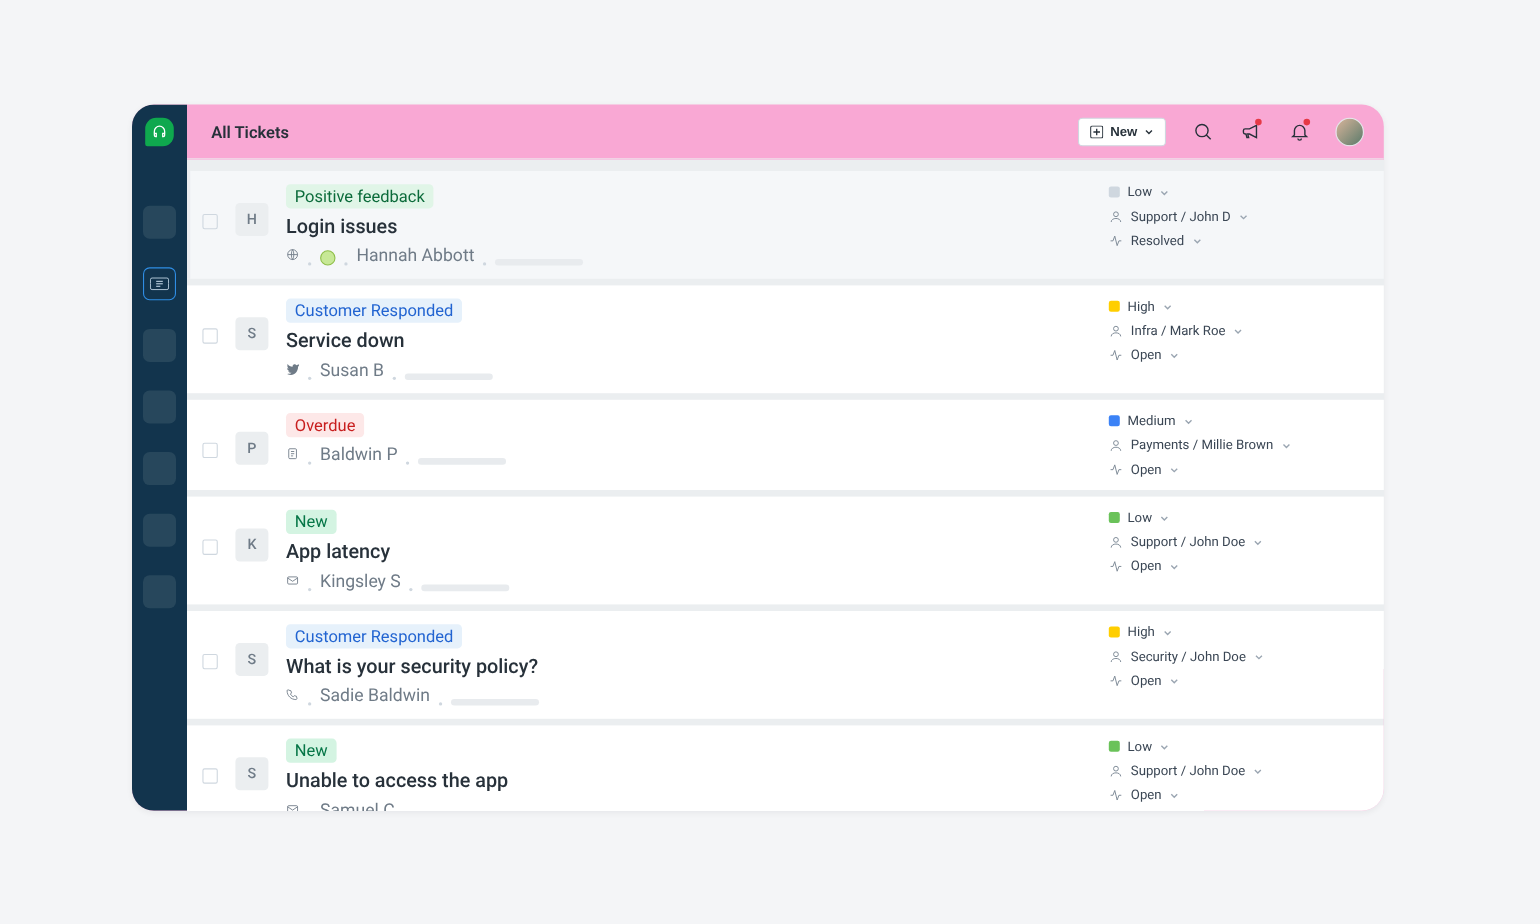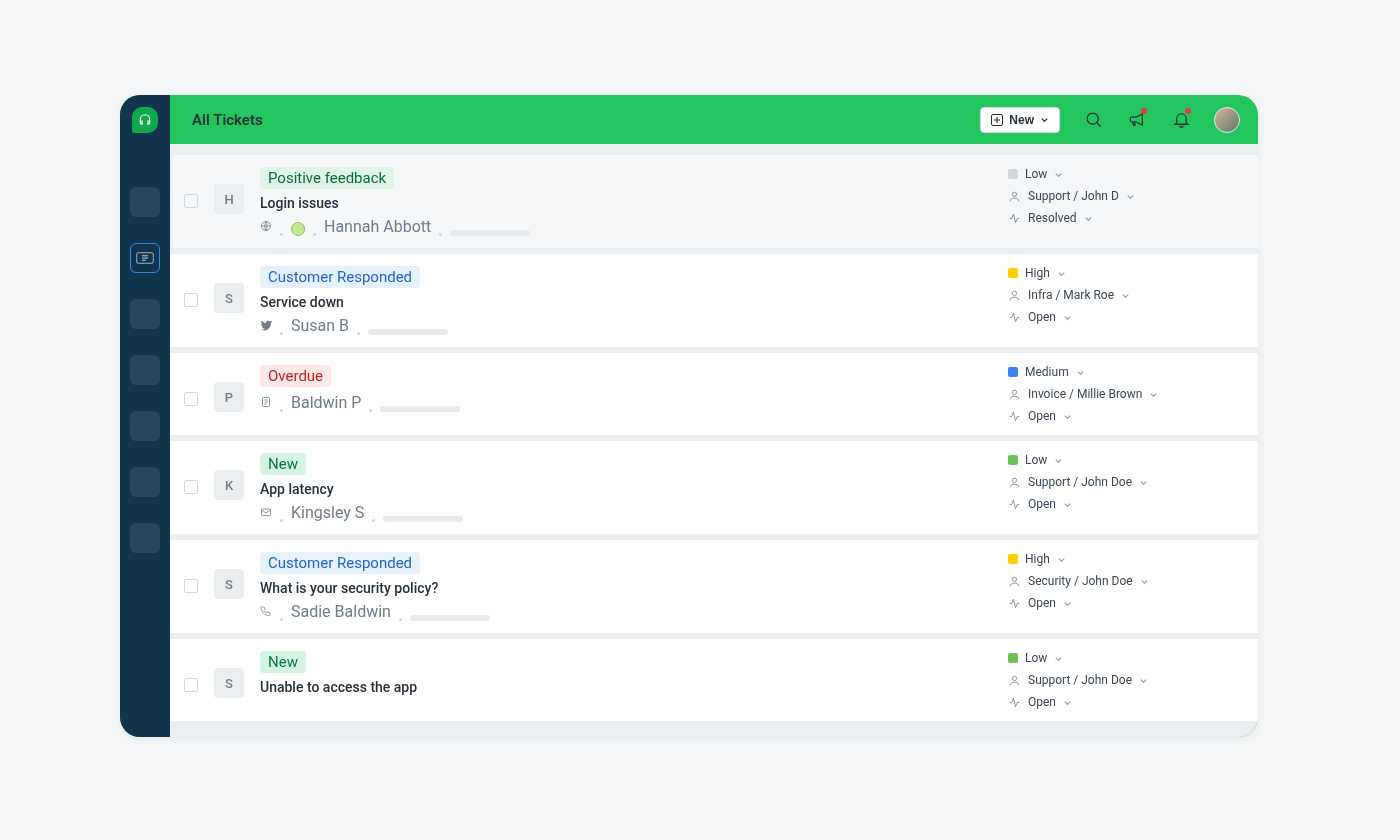--- a/index.html
+++ b/index.html
@@ -1,17 +1,17 @@
 <!DOCTYPE html>
 <html><head>
 <meta charset="utf-8">
 <style>
 *{box-sizing:border-box;margin:0;padding:0}
 body{background:#f4f5f7;font-family:-apple-system,BlinkMacSystemFont,'Segoe UI',Roboto,sans-serif;color:#27313a;width:1400px;height:840px;overflow:hidden;position:relative}
-.app{position:absolute;left:120px;top:95px;width:1138px;height:642px;background:#22c55e;border-radius:20px;overflow:hidden;box-shadow:0 2px 6px rgba(15,23,42,.06);display:flex}
+.app{position:absolute;left:120px;top:95px;width:1138px;height:642px;background:#f9a8d4;border-radius:20px;overflow:hidden;box-shadow:0 2px 6px rgba(15,23,42,.06);display:flex}
 .sidebar{width:50px;background:#12344d;display:flex;flex-direction:column;align-items:center;padding-top:12px;gap:6px}
 .logo-badge{width:26px;height:26px;background:#0fa84e;border-radius:10px 10px 10px 2px;display:flex;align-items:center;justify-content:center;margin-bottom:28px}
 .logo-badge svg{width:14px;height:14px;stroke:#fff}
 .nav-btn{width:30px;height:30px;border-radius:6px;background:#27475c;display:flex;align-items:center;justify-content:center;margin-top:20px}
 .nav-btn.active{background:transparent;border:1.5px solid #2f8de4;color:#fff}
 .nav-btn svg{width:18px;height:14px;stroke:#cfe2f1;fill:none}
 .main{flex:1;display:flex;flex-direction:column}
 .topbar{height:50px;border-bottom:1px solid #eceef1;display:flex;align-items:center;padding:0 18px 0 22px}
 .page-title{font-size:15px;font-weight:600;color:#27313a}
 .sp{flex:1}
@@ -25,21 +25,21 @@
 .ticket-row{background:#fff;margin:0 0 6px 0;padding:12px 20px 12px 14px;display:flex;align-items:flex-start}
 .ticket-row.selected{background:#f5f7f9;box-shadow:inset 3px 0 0 #eceef1}
 .chk{width:14px;height:14px;border:1.5px solid #cfd7df;border-radius:2px;margin-top:27px;flex:none}
 .avatar-sq{width:30px;height:30px;border-radius:4px;background:#ebeef0;color:#6f7b87;font-size:13px;font-weight:500;display:flex;align-items:center;justify-content:center;margin-left:16px;margin-top:17px;flex:none}
 .ticket-body{margin-left:16px;flex:1;min-width:0}
 .tag{display:inline-block;padding:2px 8px;border-radius:4px;font-size:15px;margin-bottom:6px}
 .tag-green{background:#e0f5e7;color:#0b6b3a}
 .tag-blue{background:#e6f1fb;color:#2264d1}
 .tag-red{background:#fde8e8;color:#c81e1e}
 .tag-mint{background:#d4f4e2;color:#067647}
-.ticket-title{font-size:14px;font-weight:500;color:#27313a;margin-bottom:6px}
+.ticket-title{font-size:18px;font-weight:500;color:#27313a;margin-bottom:6px}
 .meta-line{display:flex;align-items:flex-end;gap:8px;font-size:16px;color:#6f7b87}
 .meta-line svg{width:12px;height:12px;stroke:#6f7b87;fill:none;stroke-width:1.6}
 .face{width:14px;height:14px;border-radius:50%;background:#c7e896;border:1px solid #8fbf4a;display:inline-block}
 .dot{width:3px;height:3px;border-radius:50%;background:#cfd7df}
 .ph{height:6px;border-radius:3px;background:#e8ebee}
 .right-col{width:230px;display:flex;flex-direction:column;gap:8px;margin-left:auto}
 .r-row{display:flex;align-items:center;gap:7px;font-size:12px;color:#3a4654}
 .r-row svg{width:13px;height:13px;stroke:#7b8794;fill:none;stroke-width:1.6}
 .r-row .chev{width:9px;height:9px;stroke:#9aa5b1}
 .sq{width:10px;height:10px;border-radius:2px}
@@ -231,21 +231,21 @@
         <span>Medium</span>
               <svg class="chev" viewBox="0 0 10 10">
                 <path d="M2 4l3 3 3-3" fill="none" stroke-width="1.4"></path>
               </svg>
       </div>
       <div class="r-row">
         <svg viewBox="0 0 24 24">
                 <circle cx="12" cy="8" r="4"></circle>
                 <path d="M4 21c0-4 4-6 8-6s8 2 8 6"></path>
               </svg>
-        <span>Invoice / Millie Brown</span>
+        <span>Payments / Millie Brown</span>
               <svg class="chev" viewBox="0 0 10 10">
                 <path d="M2 4l3 3 3-3" fill="none" stroke-width="1.4"></path>
               </svg>
       </div>
       <div class="r-row">
         <svg viewBox="0 0 24 24">
                 <path d="M3 12h4l3-8 4 16 3-8h4"></path>
               </svg>
         <span>Open</span>
               <svg class="chev" viewBox="0 0 10 10">
@@ -346,20 +346,31 @@
               </svg>
       </div>
     </div>
         </div>
         <div class="ticket-row">
     <div class="chk"></div>
     <div class="avatar-sq">S</div>
     <div class="ticket-body">
       <span class="tag tag-mint">New</span>
       <div class="ticket-title">Unable to access the app</div>
+      <div class="meta-line">
+        <span><svg viewBox="0 0 24 24">
+                  <rect x="3" y="6" width="18" height="13" rx="2"></rect>
+                  <path d="M3 8l9 6 9-6"></path>
+                </svg></span>
+        <span class="dot"></span>
+
+        <span>Samuel C</span>
+        <span class="dot"></span>
+        <span class="ph" style="width:80px"></span>
+      </div>
     </div>
     <div class="right-col">
       <div class="r-row">
         <span class="sq sq-green"></span>
         <span>Low</span>
               <svg class="chev" viewBox="0 0 10 10">
                 <path d="M2 4l3 3 3-3" fill="none" stroke-width="1.4"></path>
               </svg>
       </div>
       <div class="r-row">

